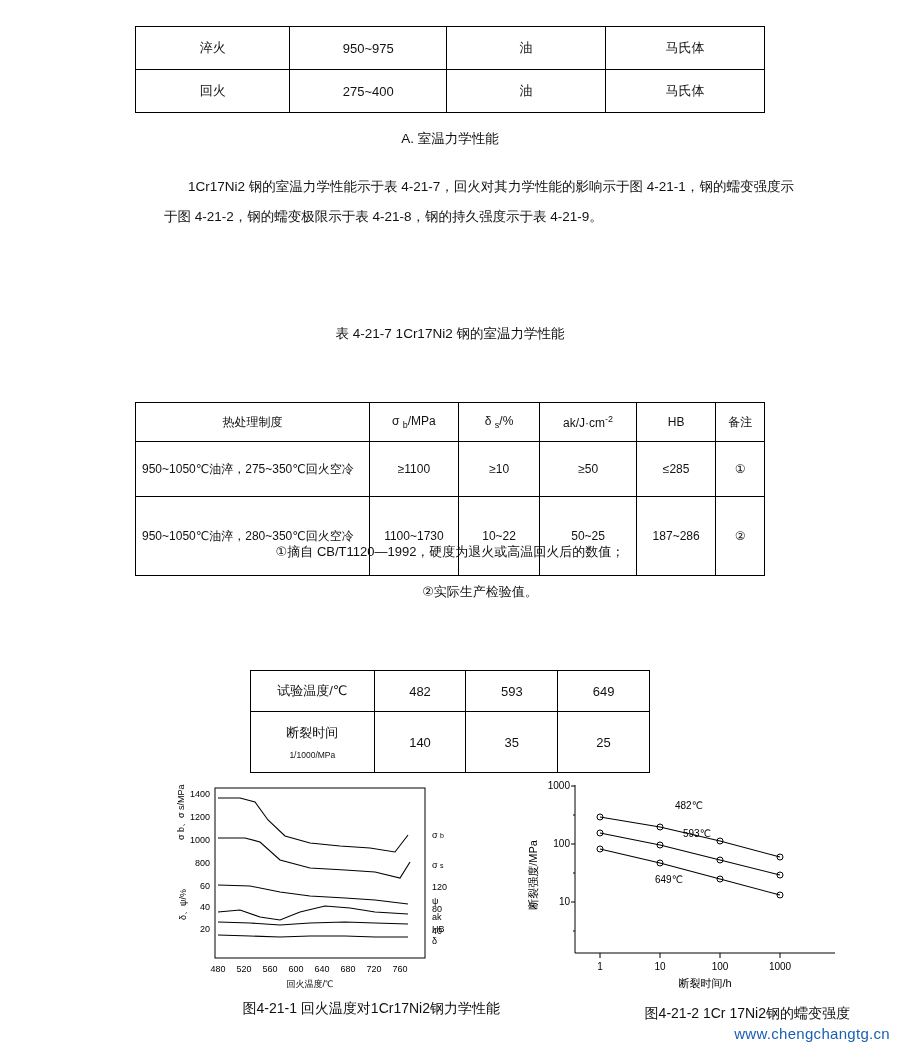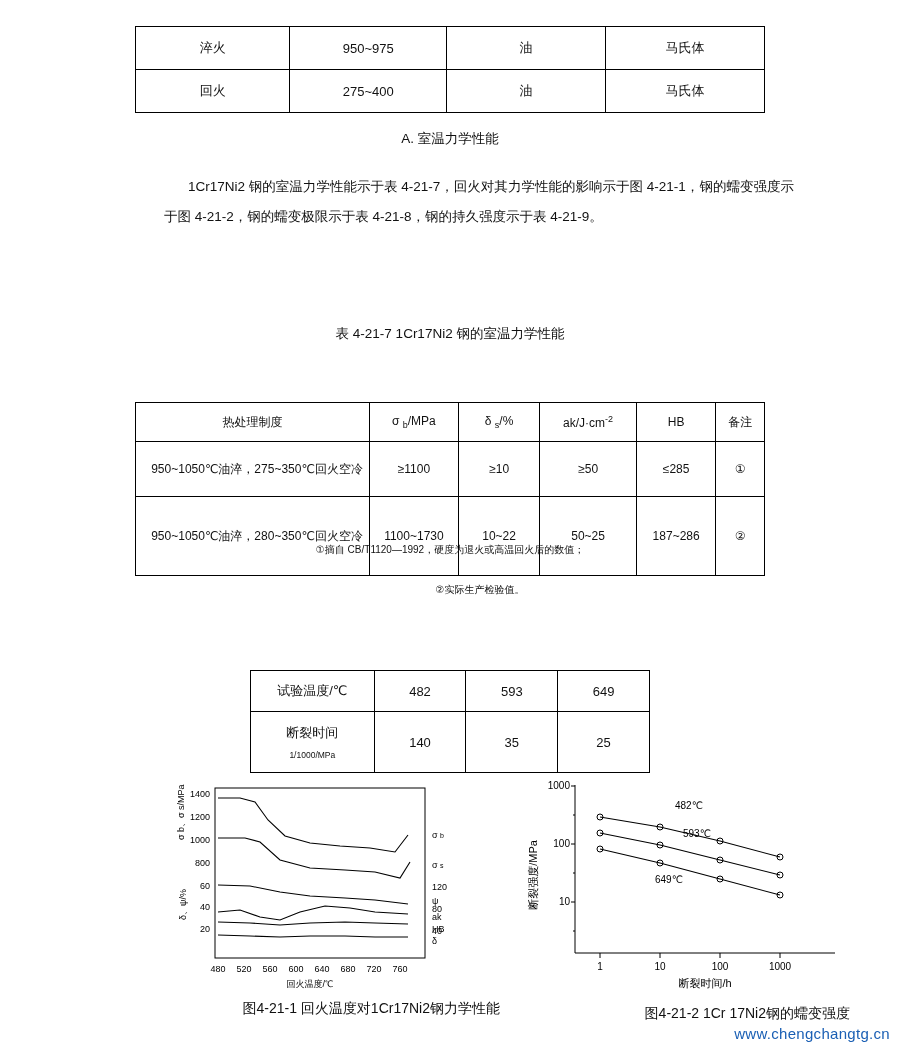--- a/index.html
+++ b/index.html
@@ -38,32 +38,32 @@
     position:absolute;
     font-size:13.5px;
     line-height:30px;
     text-align:justify;
   }
 
   
   #props-table{position:absolute;left:135px;top:368px;width:630px;margin-top:34px;}
   #props-table td{font-size:12px;}
   #props-table td.h{height:26px;}
-  #props-table td.long{text-align:right;padding:4px 6px;}
+  #props-table td.long{text-align:left;padding:4px 6px;}
   #props-table .c-a{width:255px;}
   #props-table .c-b{width:84px;}
   #props-table .c-c{width:80px;}
   #props-table .c-d{width:95px;}
   #props-table .c-e{width:75px;}
   #props-table .c-f{width:45px;}
   sub{font-size:9px;}
   sup{font-size:9px;}
 
   .note{
-    position:absolute;left:0;width:900px;text-align:center;font-size:10px;
+    position:absolute;left:0;width:900px;text-align:center;font-size:13px;
   }
 
   
   #creep-table{position:absolute;left:250px;top:670px;width:400px;}
   #creep-table td{font-size:13px;}
   #creep-table td.lab{width:125px;text-align:center;}
   #creep-table td.v{width:92px;text-align:center;}
   #creep-table tr.r1 td{height:28px;}
   #creep-table tr.r2 td{height:48px;}
   .small-sub{font-size:8.5px;vertical-align:sub;}

